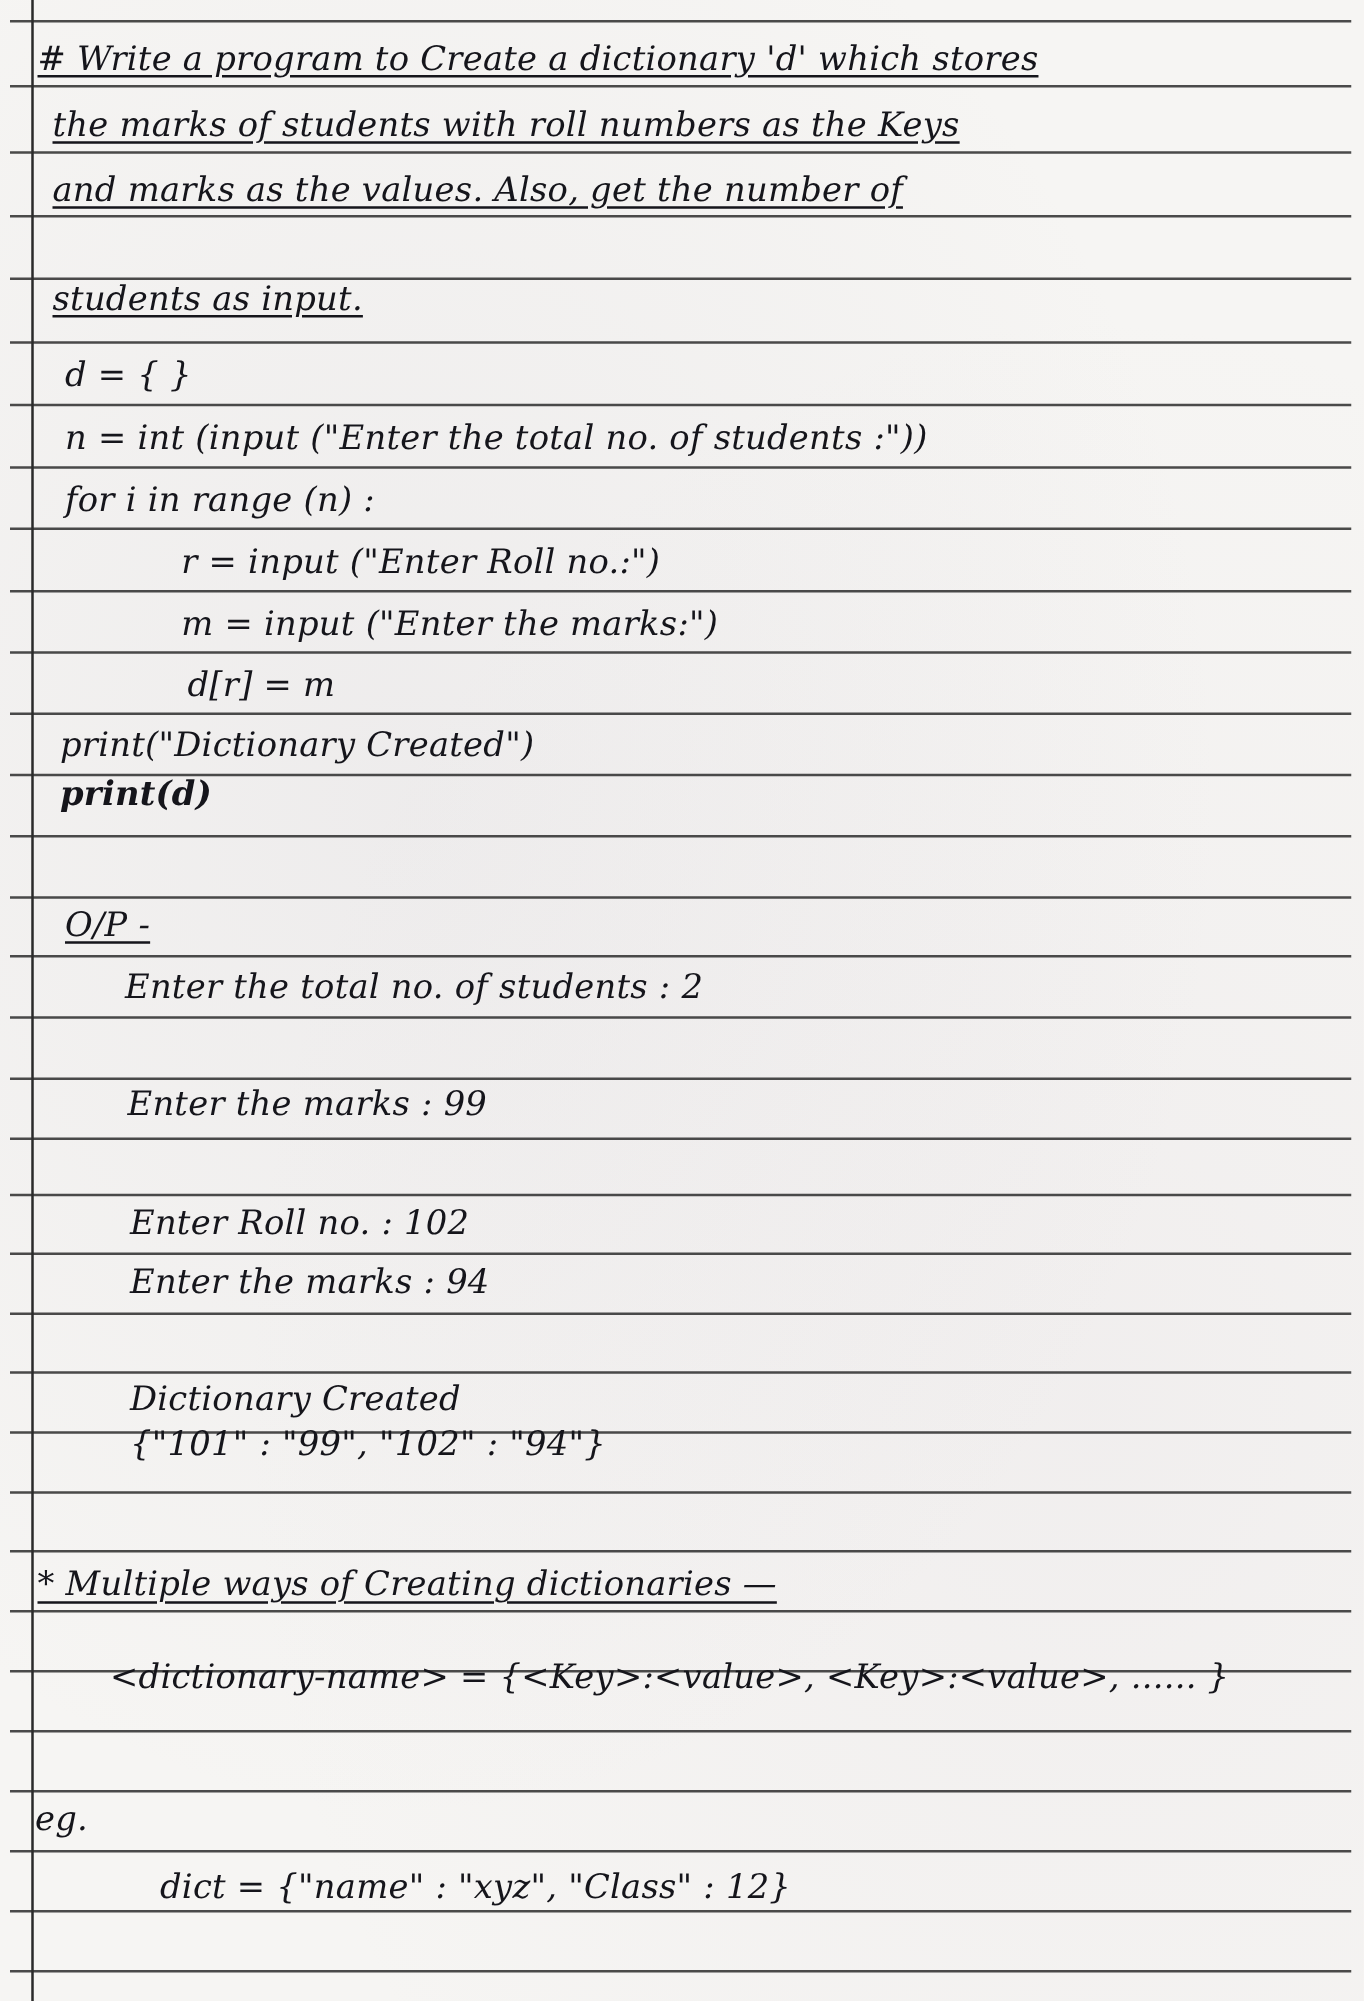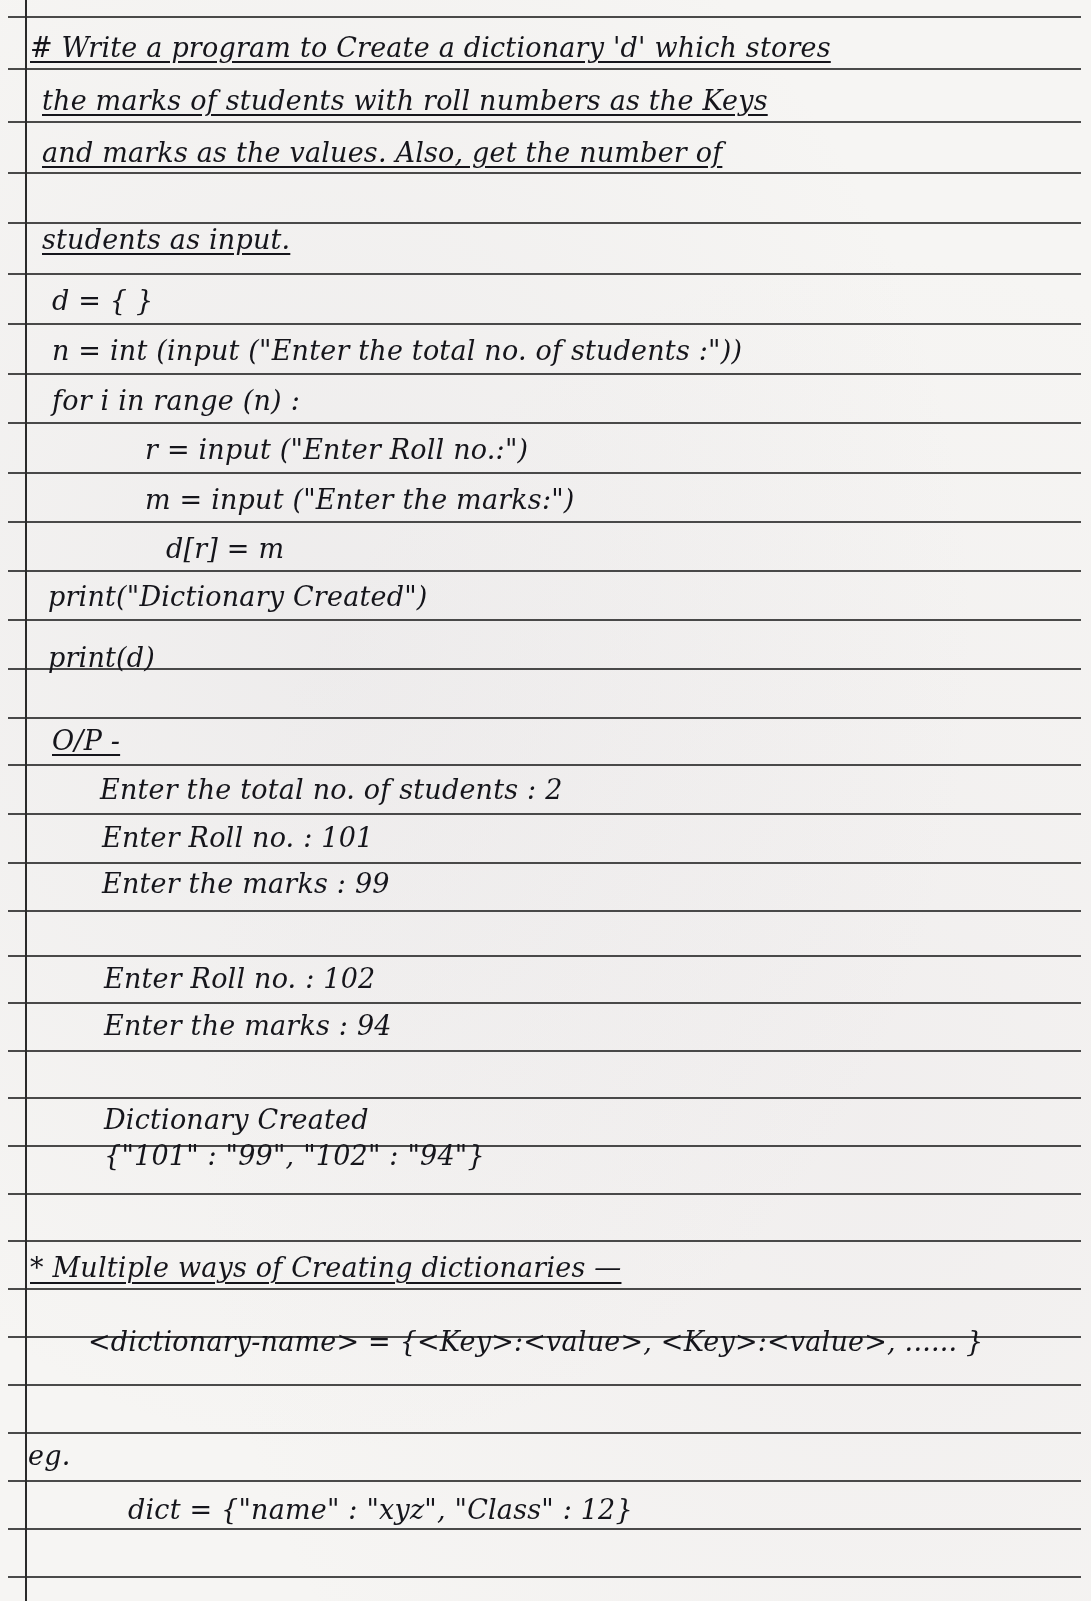--- a/index.html
+++ b/index.html
@@ -81,27 +81,26 @@
   <div class="line u" style="left:30px; top:32px;"># Write a program to Create a dictionary 'd' which stores</div>
   <div class="line u" style="left:42px; top:85px;">the marks of students with roll numbers as the Keys</div>
   <div class="line u" style="left:42px; top:137px;">and marks as the values. Also, get the number of</div>
   <div class="line u" style="left:42px; top:188px;margin-top:36px;">students as input.</div>
 
   <div class="line code" style="left:52px; top:285px;">d = { }</div>
   <div class="line code" style="left:52px; top:335px;">n = int (input ("Enter the total no. of students :"))</div>
   <div class="line code" style="left:52px; top:385px;">for i in range (n) :</div>
   <div class="line code" style="left:145px; top:434px;">r = input ("Enter Roll no.:")</div>
   <div class="line code" style="left:145px; top:484px;">m = input ("Enter the marks:")</div>
-  <div class="line code" style="left:150px; top:533px;margin-left:16px;">d[r] = m</div>
+  <div class="line code" style="left:150px; top:533px;">d[r] = m</div>
   <div class="line code" style="left:48px; top:581px;">print("Dictionary Created")</div>
-  <div class="line code" style="left:48px; top:642px;">print(d)</div>
+  <div class="line code" style="left:48px; top:620px;font-weight:bold;">print(d)</div>
 
   <div class="line u" style="left:52px; top:725px;">O/P -</div>
   <div class="line" style="left:100px; top:774px;">Enter the total no. of students : 2</div>
-  <div class="line" style="left:102px; top:822px;">Enter Roll no. : 101</div>
   <div class="line" style="left:102px; top:868px;">Enter the marks : 99</div>
   <div class="line" style="left:104px; top:963px;">Enter Roll no. : 102</div>
   <div class="line" style="left:104px; top:1010px;">Enter the marks : 94</div>
   <div class="line" style="left:104px; top:1104px;">Dictionary Created</div>
   <div class="line" style="left:104px; top:1140px;">{"101" : "99", "102" : "94"}</div>
 
   <div class="line heading-u" style="left:30px; top:1252px;">* Multiple ways of Creating dictionaries —</div>
   <div class="line" style="left:88px; top:1314px; font-size:27px;margin-top:12px;">&lt;dictionary-name&gt; = {&lt;Key&gt;:&lt;value&gt;, &lt;Key&gt;:&lt;value&gt;, ...... }</div>
   <div class="line" style="left:28px; top:1440px;text-align:center;">eg.</div>
   <div class="line" style="left:128px; top:1494px;">dict = {"name" : "xyz", "Class" : 12}</div>

